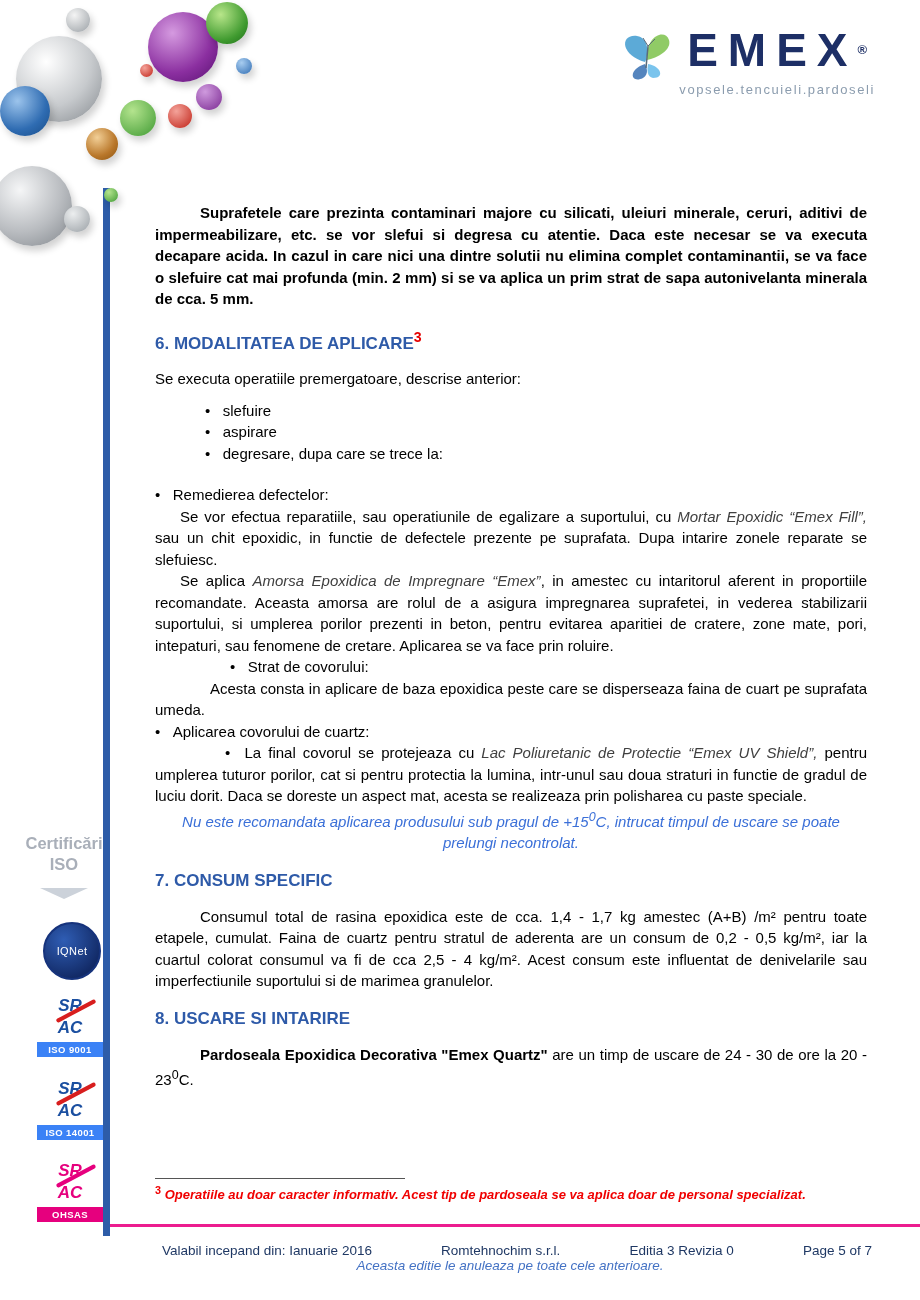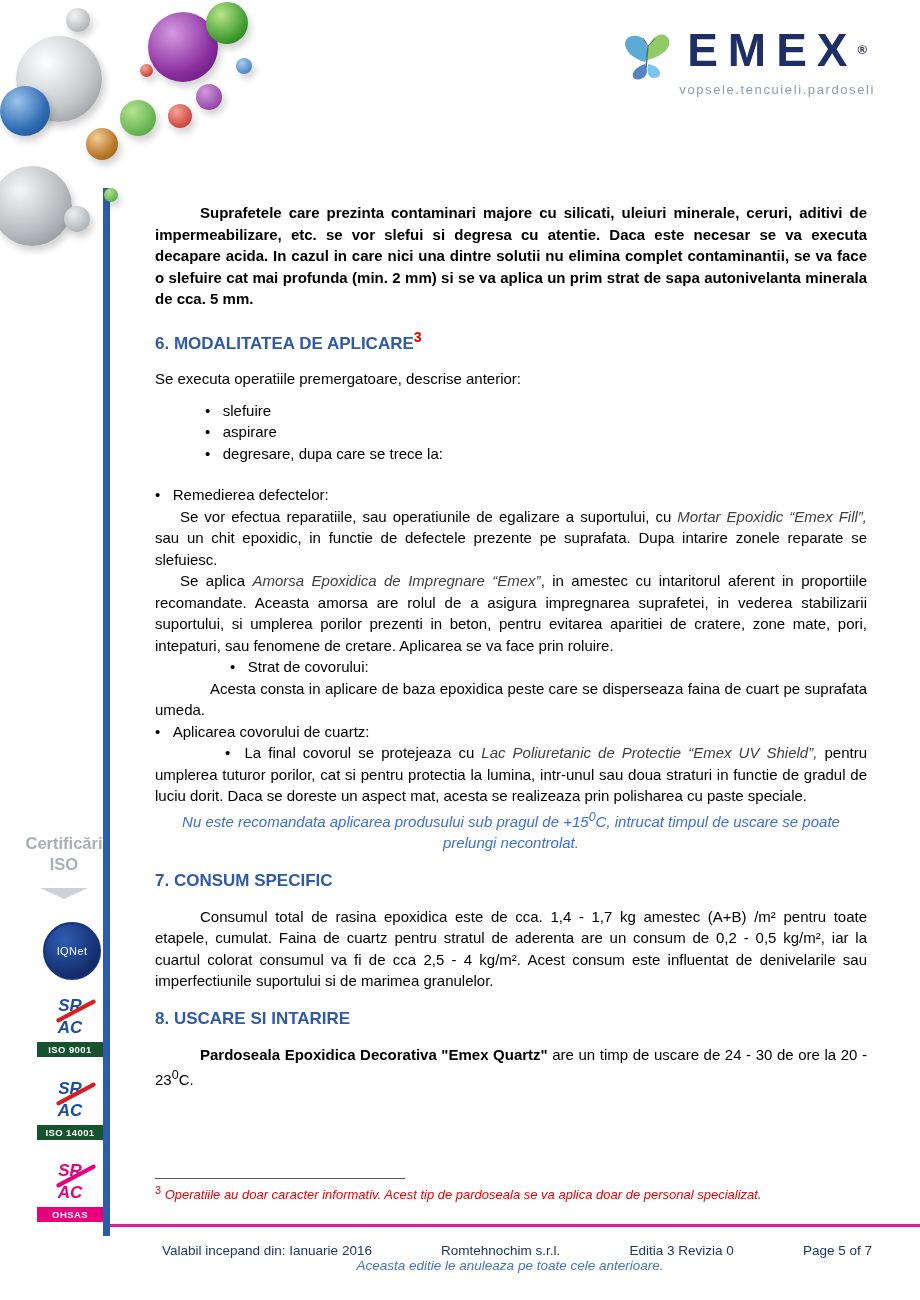--- a/index.html
+++ b/index.html
@@ -31,21 +31,21 @@
                 border-top:11px solid #ccd2da; }
   .iqnet { position:absolute; left:43px; top:922px; width:58px; height:58px; border-radius:50%;
            background:radial-gradient(circle at 35% 30%, #2f5db4, #122a66 75%);
            border:2px solid #16337c; color:#fff; display:flex; align-items:center; justify-content:center;
            font-size:11px; font-weight:normal; letter-spacing:.4px; }
   .srac { position:absolute; width:66px; text-align:center; }
   .srac-letters { position:relative; display:inline-block; color:#1b4fa0; font-weight:bold;
                   font-style:italic; font-size:17px; line-height:22px; }
   .srac-slash { position:absolute; left:-4px; top:14px; width:44px; height:4px; background:#d81e1e;
                 transform:rotate(-28deg); border-radius:2px; }
-  .srac-bar { margin-top:3px; height:15px; background:#14532d; color:#fff; font-size:9.5px;
+  .srac-bar { margin-top:3px; height:15px; background:#3b82f6; color:#fff; font-size:9.5px;
               font-weight:bold; line-height:15px; text-align:center; letter-spacing:.4px; }
   .srac.pink .srac-letters { color:#e6007e; }
   .srac.pink .srac-slash { background:#e6007e; }
   .srac.pink .srac-bar { background:#e6007e; }
   .s1 { top:995px; left:37px; }
   .s2 { top:1078px; left:37px; }
   .s3 { top:1160px; left:37px; }
 
   
   .content { position:absolute; left:155px; width:712px; top:202px;
@@ -63,21 +63,21 @@
   ul.bullets li::before { content:"•\00A0\00A0\00A0"; }
   .bullet-line { margin-left:50px; text-align:left; }
   .bullet-line::before { content:"•\00A0\00A0\00A0"; }
   .bullet-line.deep { margin-left:75px; }
   .gap { height:20px; }
   .final-bullet { text-indent:70px; }
   .final-bullet .bdot::after { content:"•\00A0\00A0"; }
   .note { color:#3a6fd8; font-style:italic; text-align:center; margin:18px 0 4px 0; }
 
   
-  .footnote { position:absolute; left:155px; top:1178px; width:712px; font-size:13px; }
+  .footnote { position:absolute; left:155px; top:1178px; width:712px; font-size:13px;font-weight:bold; }
   .footnote-sep { width:250px; border-top:1px solid #555; margin-bottom:5px; }
   .footnote-text { color:#f00000; font-style:italic; }
   .footnote-text sup { font-style:normal; }
 
   
   .footer { position:absolute; left:140px; width:740px; top:1243px; font-size:13.5px; color:#1f3864; }
   .footer-row { display:flex; justify-content:space-between; padding:0 8px 0 22px; }
   .footer-note { text-align:center; color:#4472c4; font-style:italic; }
 </style>
 </head>

